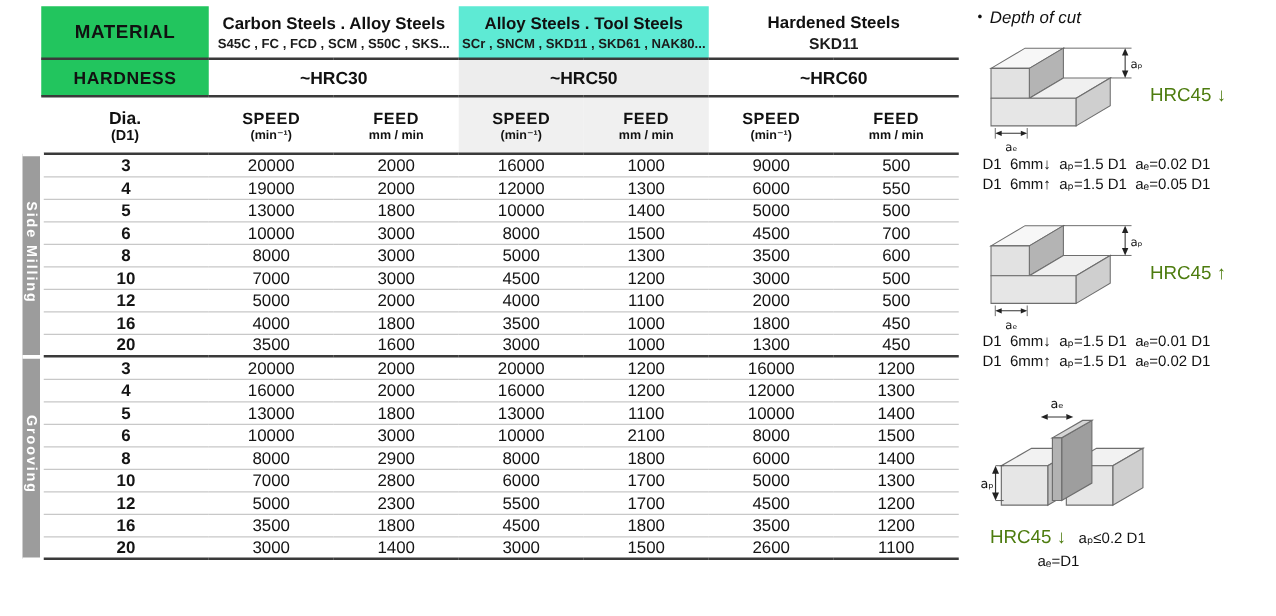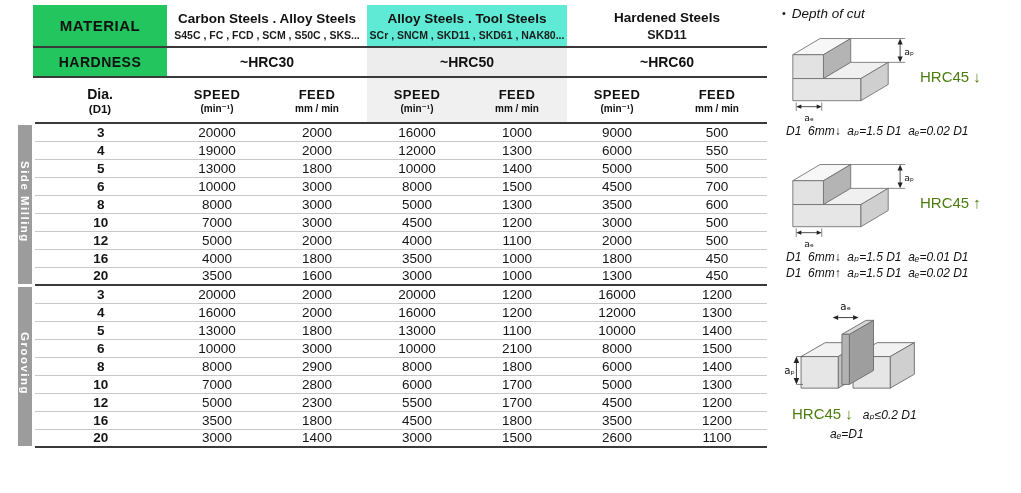--- a/index.html
+++ b/index.html
@@ -65,21 +65,21 @@
   }
 
   
   .notes { position:absolute; left:778px; top:6px; width:242px; }
   .notes-title { margin-left:4px; font-size:13.5px; font-style:italic; font-weight:400; }
   .notes-title .bullet { font-style:normal; font-size:11px; margin-right:6px; position:relative; top:-1px; }
 
   .note-block { margin-top:8px; }
   .diag-row { display:flex; align-items:center; gap:2px; margin-left:8px; }
   .hrc { font-size:15px; color:#4d7c0f; white-space:pre; }
-  .formula { font-size:12px; line-height:16px; margin-left:8px; white-space:pre; color:#111;font-style:italic; }
+  .formula { font-size:12px; line-height:16px; margin-left:8px; white-space:pre; color:#111; }
   .formula.inline { margin-left:0; }
 
   .note-block2 { margin-top:16px; }
   .groove-block { margin-top:18px; }
   .groove-block svg { margin-left:6px; display:block; }
   .hrc-line { display:flex; align-items:baseline; gap:10px; margin-left:14px; margin-top:2px; }
   .ae-line { margin-left:52px; margin-top:3px; }
 
   .diag { flex:0 0 auto; }
   .diag polygon { stroke:#6e6e6e; stroke-width:1; }
@@ -355,20 +355,21 @@
           <line class="tick" x1="12" y1="86" x2="12" y2="96"></line>
           <line class="tick" x1="42" y1="86" x2="42" y2="96"></line>
           <line x1="17" y1="91" x2="37" y2="91"></line>
           <polygon class="arrow" points="12,91 18,88.5 18,93.5"></polygon>
           <polygon class="arrow" points="42,91 36,88.5 36,93.5"></polygon>
           <text x="27" y="108" text-anchor="middle">aₑ</text>
         </svg>
         <span class="hrc">HRC45 ↓</span>
       </div>
       <div class="formula">D1  6mm↓  aₚ=1.5 D1  aₑ=0.02 D1</div>
+      <div class="formula">D1  6mm↑  aₚ=1.5 D1  aₑ=0.05 D1</div>
     </div>
 
     <div class="note-block note-block2">
       <div class="diag-row">
         <svg class="diag" width="132" height="94" viewBox="0 0 155 110">
           <polygon points="8,30 44,30 76,11 40,11" fill="#f7f7f7"></polygon>
           <polygon points="44,30 76,11 76,39 44,58" fill="#b4b4b4"></polygon>
           <polygon points="8,30 44,30 44,58 8,58" fill="#e2e2e2"></polygon>
           <polygon points="44,58 88,58 120,39 76,39" fill="#f0f0f0"></polygon>
           <polygon points="8,58 88,58 88,84 8,84" fill="#e6e6e6"></polygon>

